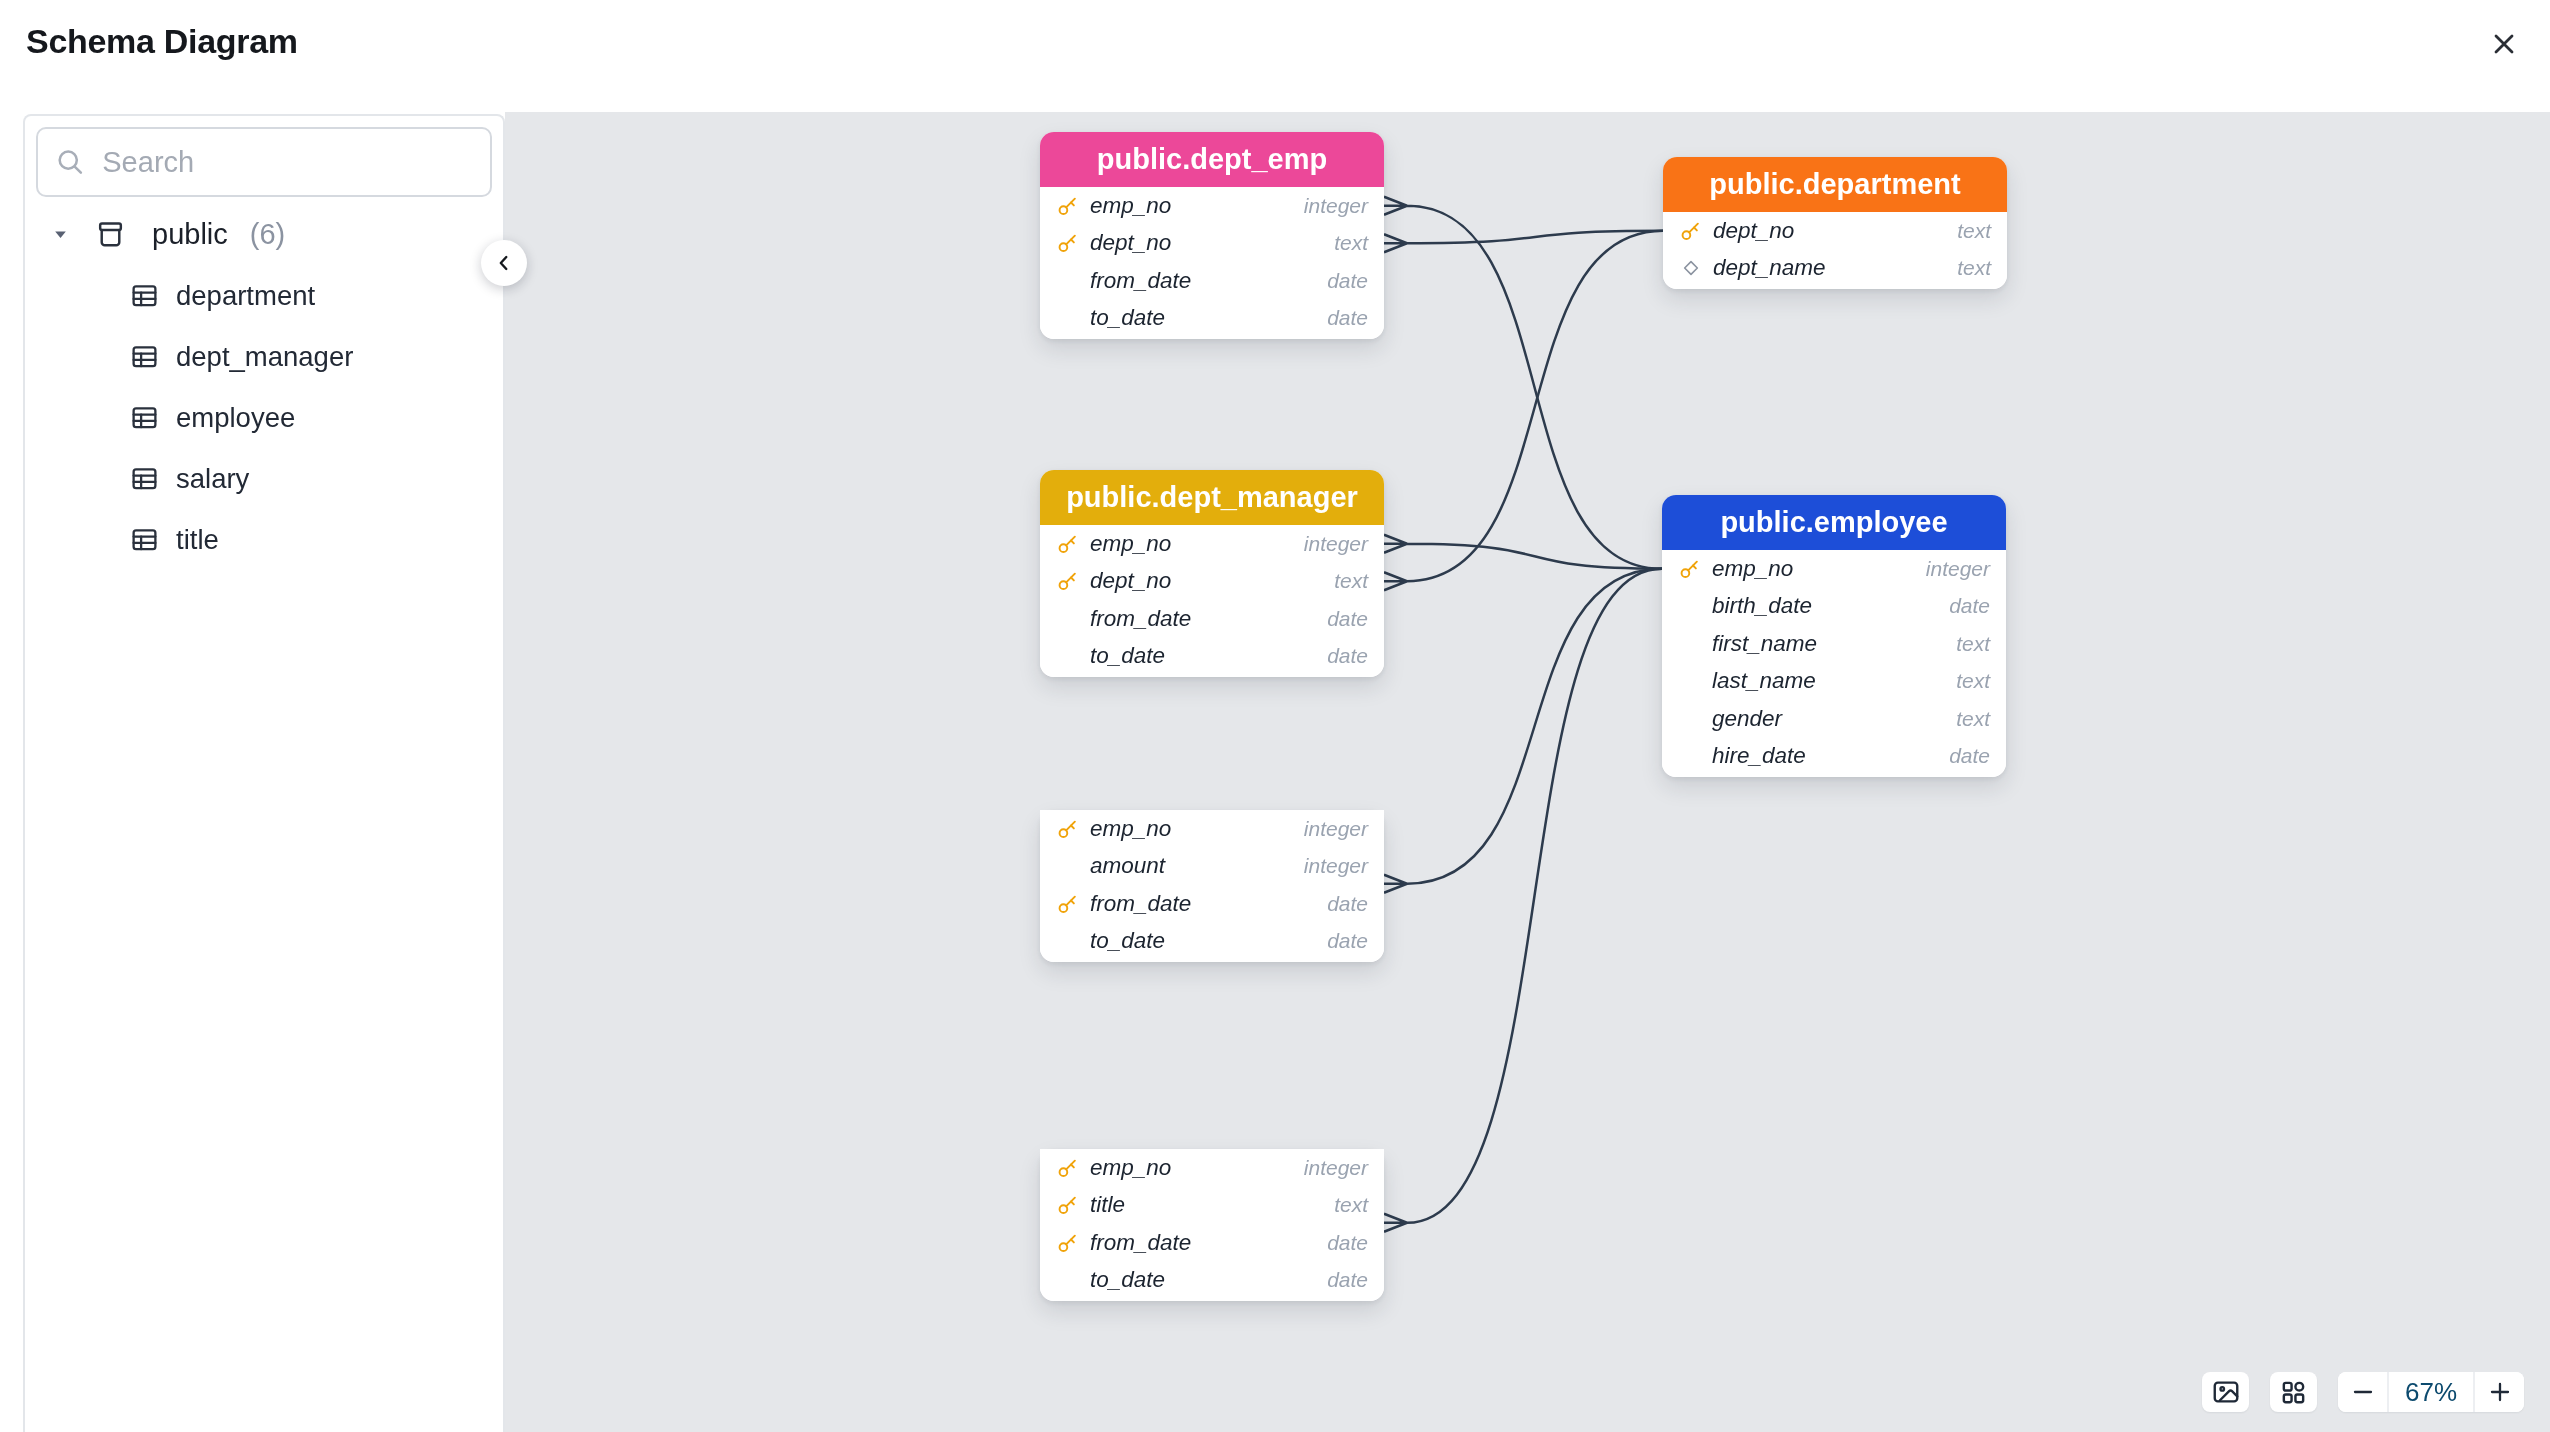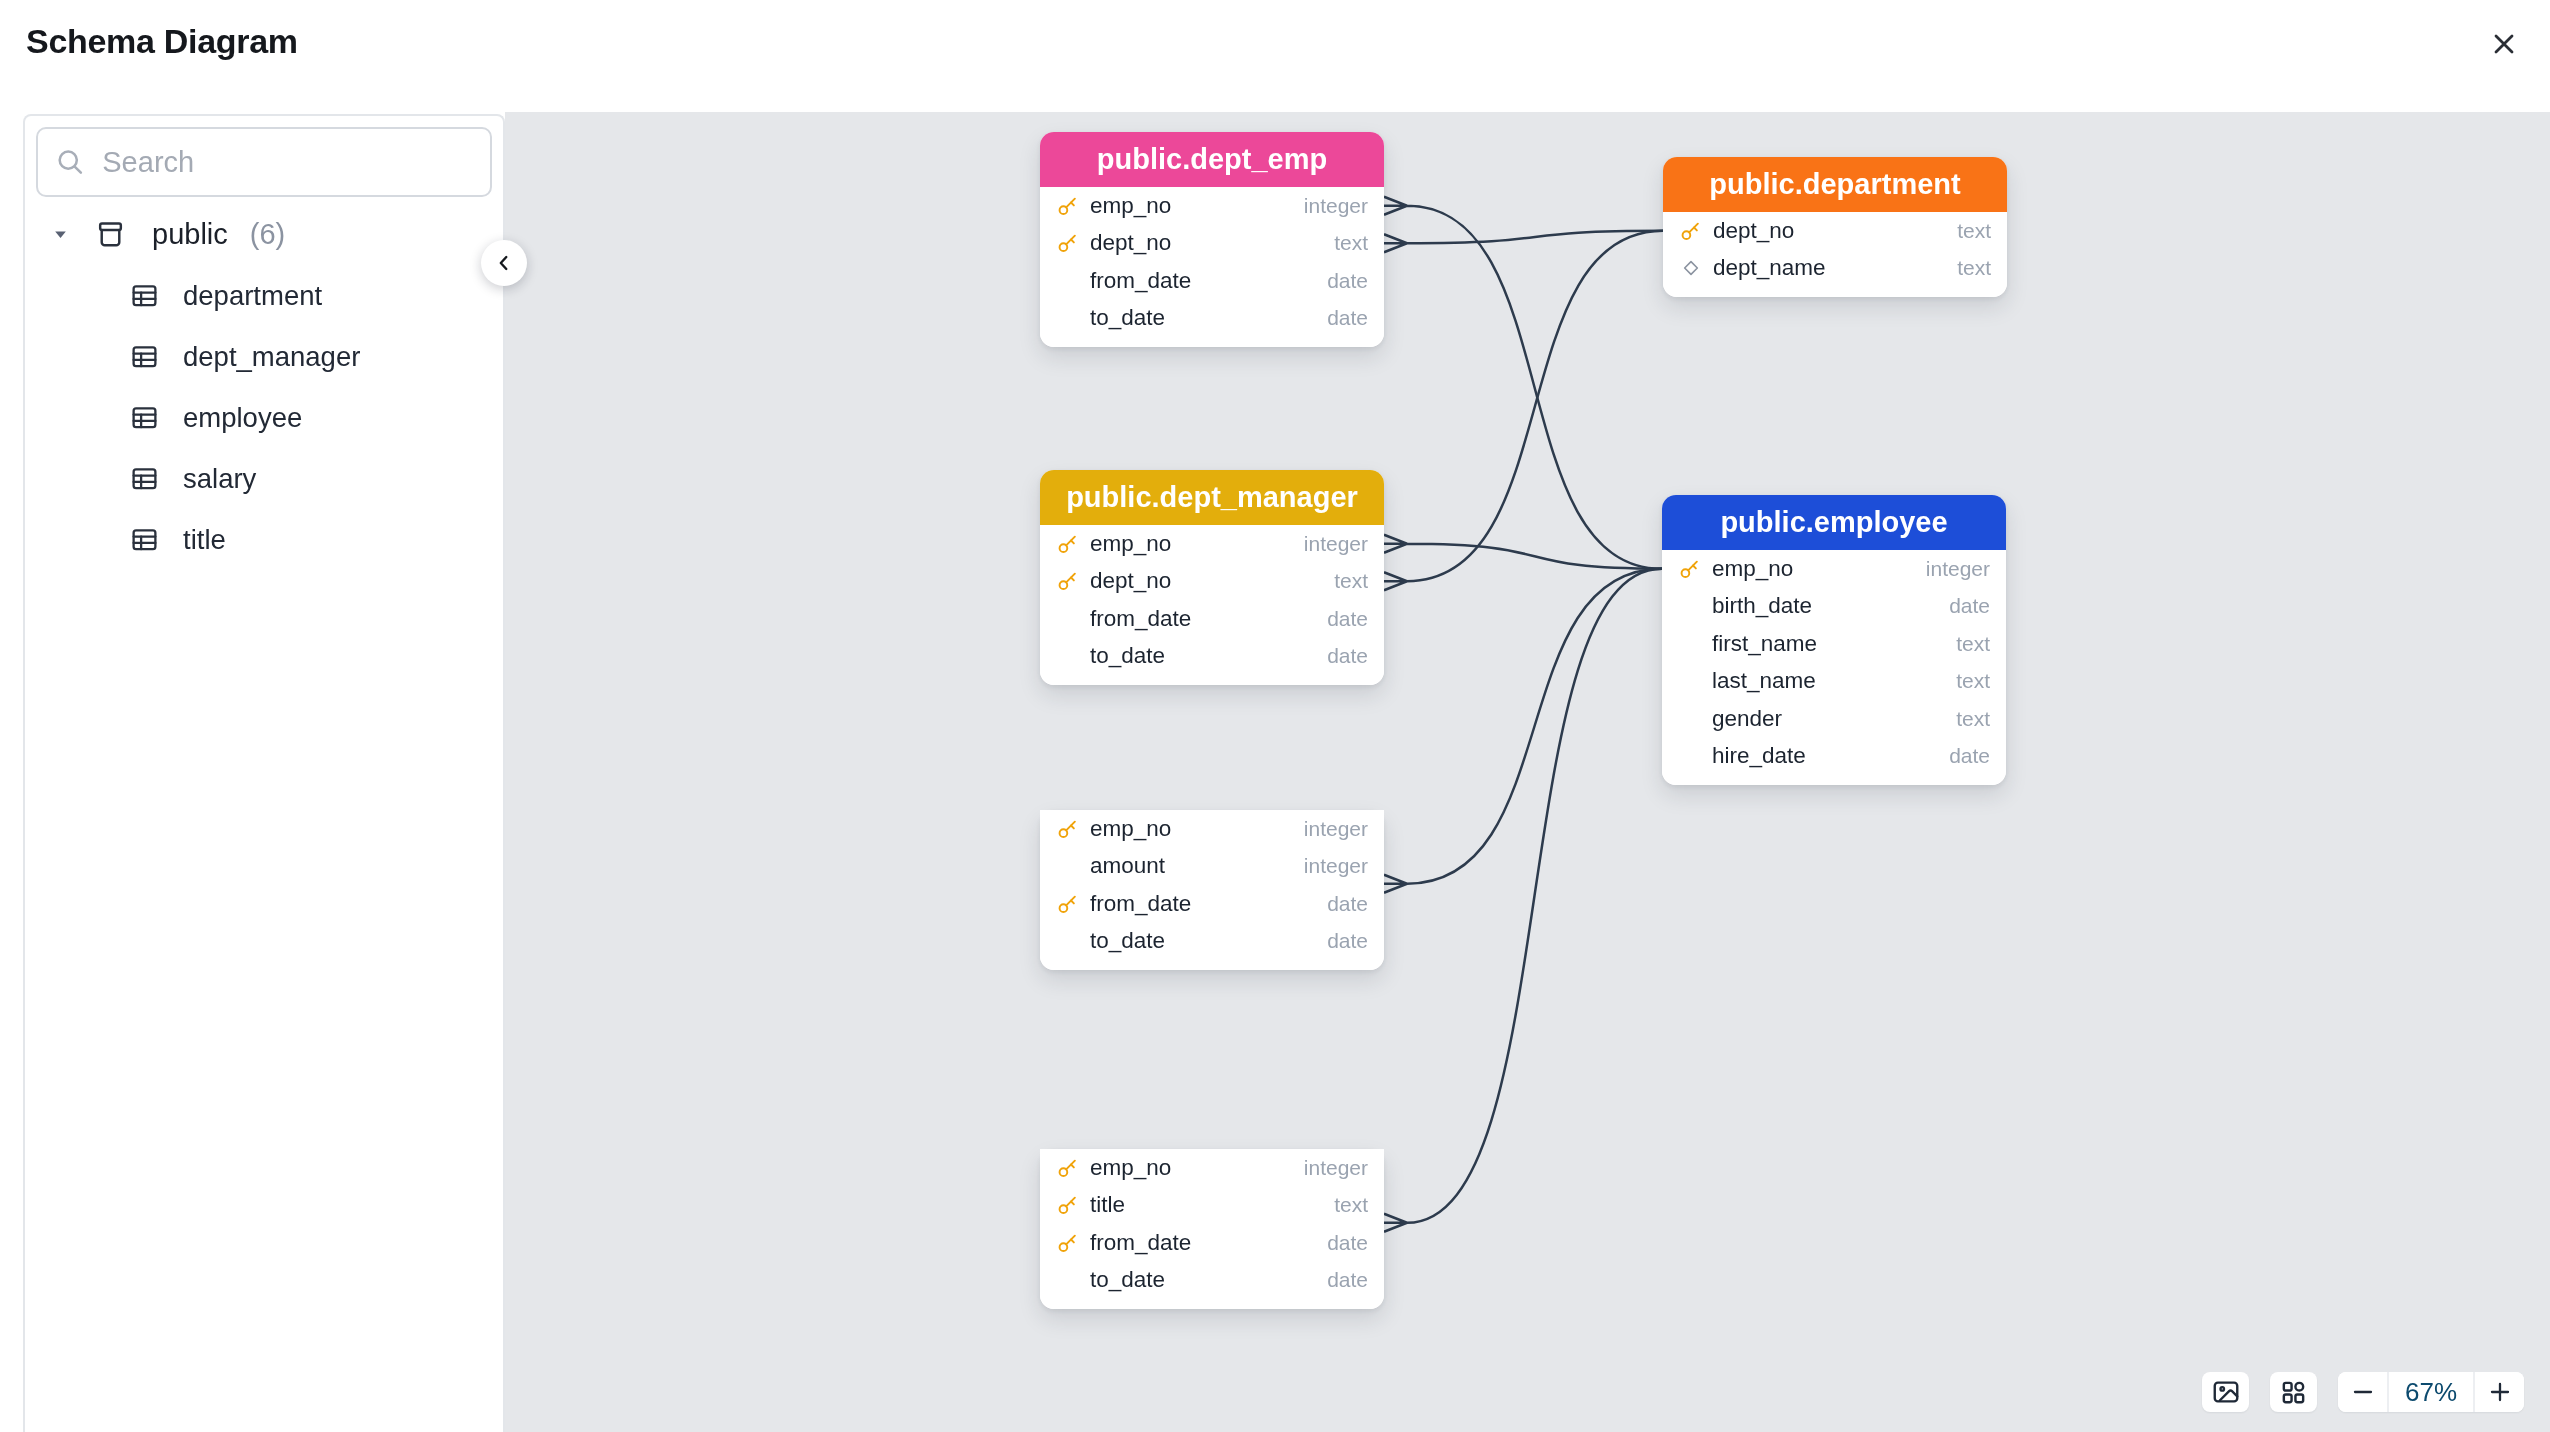--- a/index.html
+++ b/index.html
@@ -18,39 +18,39 @@
 
   
   .canvas { position:absolute; left:505px; top:112px; width:2045px; height:1320px; background:#e5e7ea; z-index:1; }
   #edges { position:absolute; left:0; top:0; }
   #cards { position:absolute; left:0; top:0; width:100%; height:100%; }
 
   .card { position:absolute; width:344px; border-radius:14px; background:#ffffff;
           box-shadow:0 10px 22px rgba(31,41,55,.13), 0 2px 5px rgba(31,41,55,.08); }
   .chead { height:55px; border-radius:14px 14px 0 0; display:flex; align-items:center; justify-content:center;
            color:#ffffff; font-size:29px; font-weight:700; cursor:grab; }
-  .cbody { border-radius:0 0 14px 14px; background:#fff; padding-bottom:10px; }
+  .cbody { border-radius:0 0 14px 14px; background:#fff; padding-bottom:2px;font-style:italic; }
   .crow  { height:37.5px; display:flex; align-items:center; padding:0 16px 0 14px; }
   .cicon { width:27px; height:27px; display:flex; align-items:center; justify-content:center; margin-right:9px; flex:none; }
   .cname { font-size:22.5px; color:#1c2430; }
   .ctype { margin-left:auto; font-size:21px; color:#9aa3b0; }
 
   
   .sidebar { position:absolute; left:23px; top:114px; width:482px; height:1318px; background:#ffffff;
              border:2px solid #e3e6ea; border-bottom:none; border-radius:8px 8px 0 0; z-index:20; }
   .search-box { position:absolute; left:11px; top:11px; width:456px; height:70px; background:#fff;
                 border:2px solid #d5d9df; border-radius:10px; display:flex; align-items:center; padding:0 17px; }
   .search-box input { border:none; outline:none; width:100%; margin-left:15px; font-size:29px; color:#14181f;
                       font-family:inherit; background:transparent; }
   .search-box input::placeholder { color:#a4aab4; }
   .tree { position:absolute; left:0; top:88px; width:100%; }
   .schema-row { height:61px; display:flex; align-items:center; padding-left:27px; gap:26px; cursor:pointer; }
   .schema-label { font-size:29px; color:#1b2029; }
   .schema-count { font-size:29px; color:#8b93a1; margin-left:-4px; }
-  .tree-item { height:61px; display:flex; align-items:center; padding-left:105px; gap:24px; cursor:pointer; }
+  .tree-item { height:61px; display:flex; align-items:center; padding-left:105px; gap:17px; cursor:pointer; }
   .tree-label { font-size:27.5px; color:#222935; }
 
   .collapse-btn { position:absolute; left:481px; top:240px; width:46px; height:46px; border-radius:50%;
                   background:#ffffff; border:none; box-shadow:0 3px 12px rgba(16,24,40,.22);
                   display:flex; align-items:center; justify-content:center; cursor:pointer; z-index:30; }
 
   
   .controls { position:absolute; right:26px; bottom:20px; display:flex; gap:21px; align-items:center; z-index:15; }
   .ctl-btn { width:47px; height:40px; background:#fff; border:none; border-radius:8px; cursor:pointer;
              display:flex; align-items:center; justify-content:center; box-shadow:0 1px 2px rgba(16,24,40,.07); }

